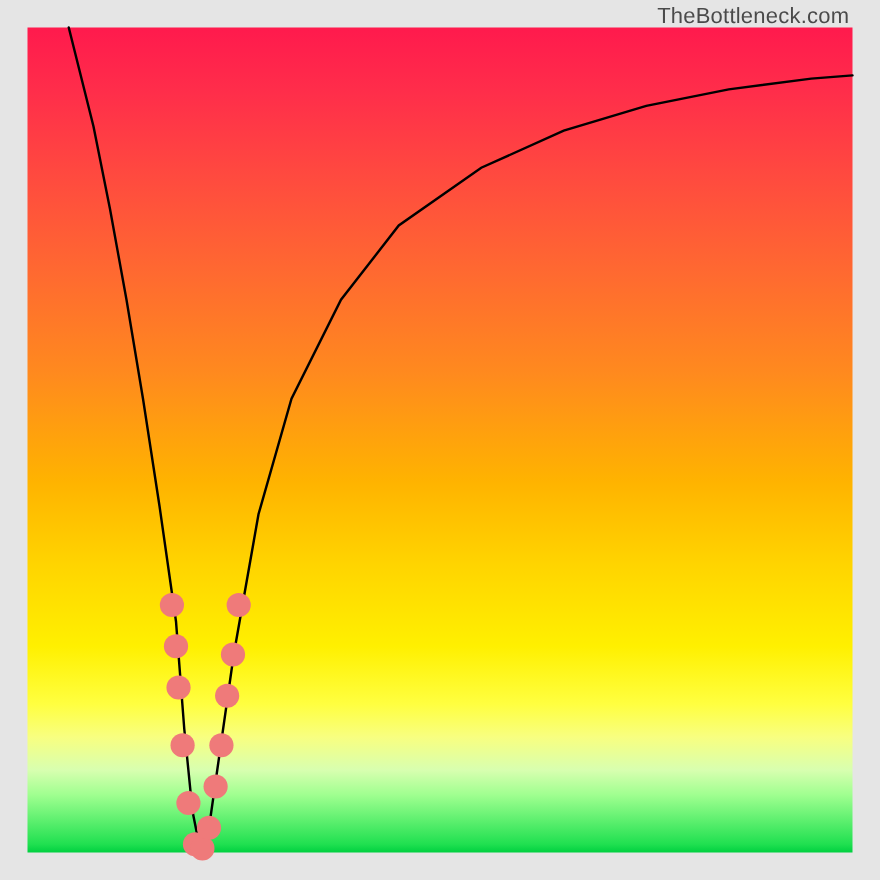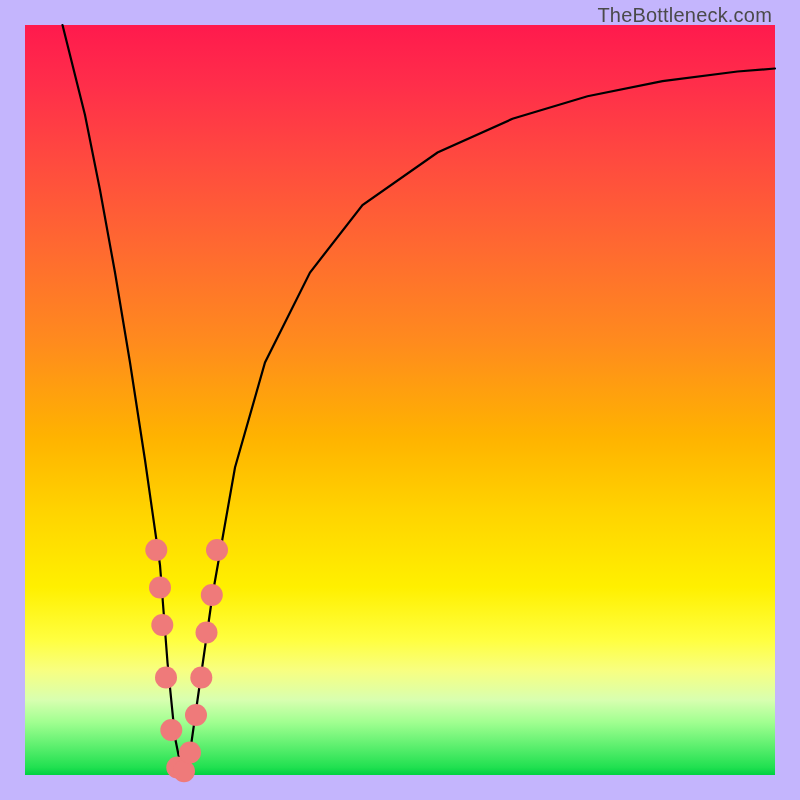--- a/index.html
+++ b/index.html
@@ -7,21 +7,21 @@
     padding: 0;
     width: 800px;
     height: 800px;
     overflow: hidden;
     background: #000;
     font-family: Arial, Helvetica, sans-serif;
   }
   .frame {
     position: absolute;
     inset: 0;
-    background: #c4b5fd;
+    background: #e5e5e5;
   }
   .plot-area {
     position: absolute;
     left: 25px;
     top: 25px;
     width: 750px;
     height: 750px;
     
     background: linear-gradient(
       to bottom,

